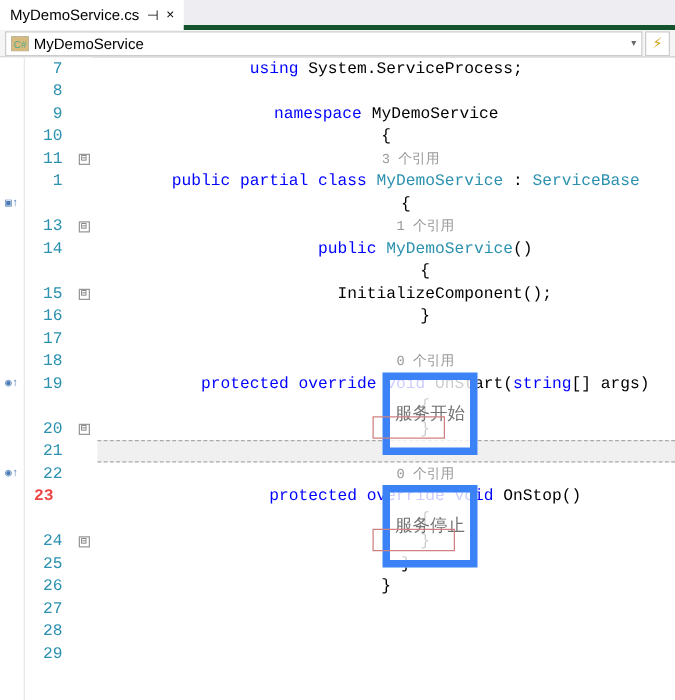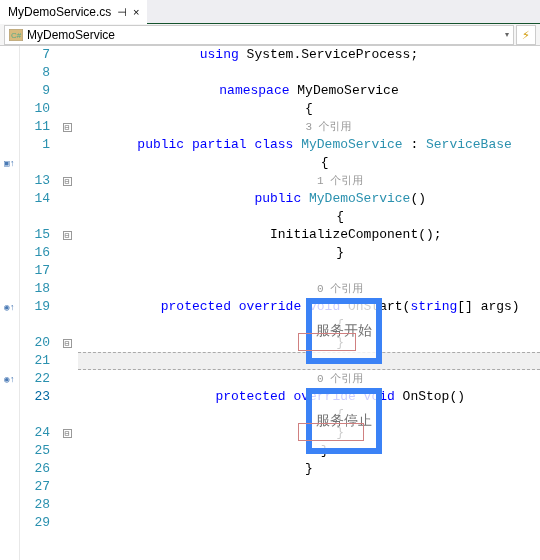--- a/index.html
+++ b/index.html
@@ -1,36 +1,36 @@
 <!DOCTYPE html>
 <html><head>
 <meta charset="utf-8">
 <style>
   * { margin: 0; padding: 0; box-sizing: border-box; }
   body { font-family: Consolas, "Courier New", monospace; font-size: 13px; background: #fff; width: 540px; height: 560px; overflow: hidden; position: relative; }
   
-  .tabs { display: flex; background: #eeeef2; height: 24px; border-bottom: 1px solid #14532d; }
+  .tabs { display: flex; background: #eeeef2; height: 24px; border-bottom: 4px solid #14532d; }
   .tab { display: flex; align-items: center; padding: 0 8px; height: 24px; font-family: "Segoe UI", sans-serif; font-size: 12px; cursor: pointer; }
   .tab.active { background: #ffffff; color: #000; }
   .tab.inactive { background: #4d6082; color: #fff; }
   .tab .close { margin-left: 6px; font-size: 11px; }
   .tab .pin { margin-left: 6px; font-size: 11px; }
   
   .navbar { display: flex; align-items: center; height: 22px; border-bottom: 1px solid #ccc; background: #f5f5f5; padding: 0 4px; }
   .nav-dropdown { display: flex; align-items: center; flex: 1; height: 20px; background: #fff; border: 1px solid #ccc; padding: 0 4px; font-family: "Segoe UI", sans-serif; font-size: 12px; }
   .nav-icon { width: 14px; height: 12px; margin-right: 4px; display: inline-flex; }
   .nav-arrow { margin-left: auto; font-size: 8px; color: #666; }
   .nav-btn { width: 20px; height: 20px; display: flex; align-items: center; justify-content: center; margin-left: 2px; border: 1px solid #ccc; background: #fff; }
   
   .editor { display: flex; height: calc(100% - 46px); }
   .margin-col { width: 20px; background: #fff; border-right: 1px solid #e8e8e8; }
   .margin-glyph { height: 18px; display: flex; align-items: center; justify-content: center; font-size: 9px; color: #4a7ab5; }
   .gutter { width: 40px; background: #fff; text-align: right; padding-right: 10px; color: #2b91af; }
   .gutter .ln { height: 18px; line-height: 18px; }
-  .gutter .ln.current { font-weight: normal; color: #0369a1; }
+  .gutter .ln.current { font-weight: bold; color: #ef4444; text-align: center; }
   .fold-col { width: 14px; background: #fff; }
   .fold { height: 18px; display: flex; align-items: center; justify-content: center; }
   .fold .box { width: 9px; height: 9px; border: 1px solid #999; font-size: 8px; line-height: 7px; text-align: center; color: #666; cursor: pointer; }
   .code { flex: 1; position: relative; padding-left: 4px; }
   .code-line { height: 18px; line-height: 18px; white-space: pre; position: relative; text-align: center; }
   .code-line.current { background: #f0f0f0; border-top: 1px dashed #aaa; border-bottom: 1px dashed #aaa; height: 18px; line-height: 16px; }
   
   .kw { color: #0000ff; }
   .type { color: #2b91af; }
   .faded { color: #999; }

